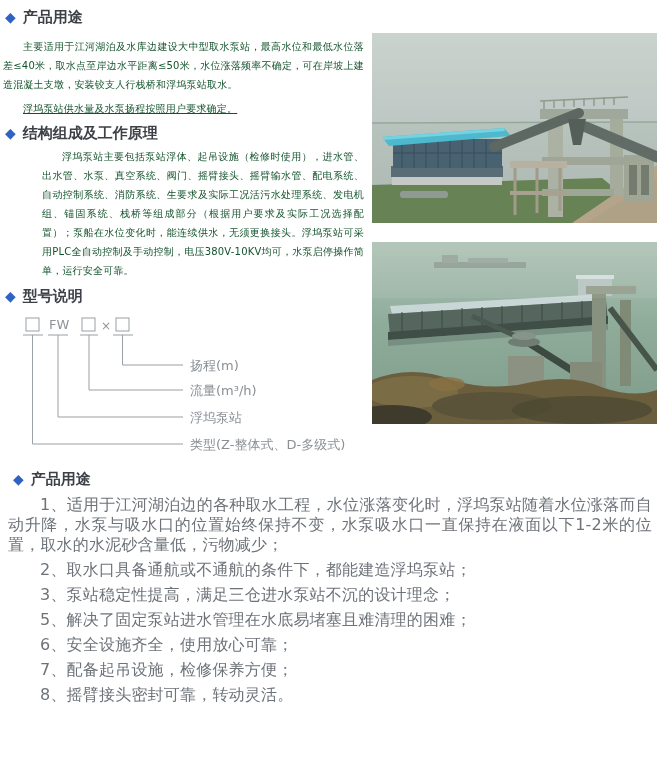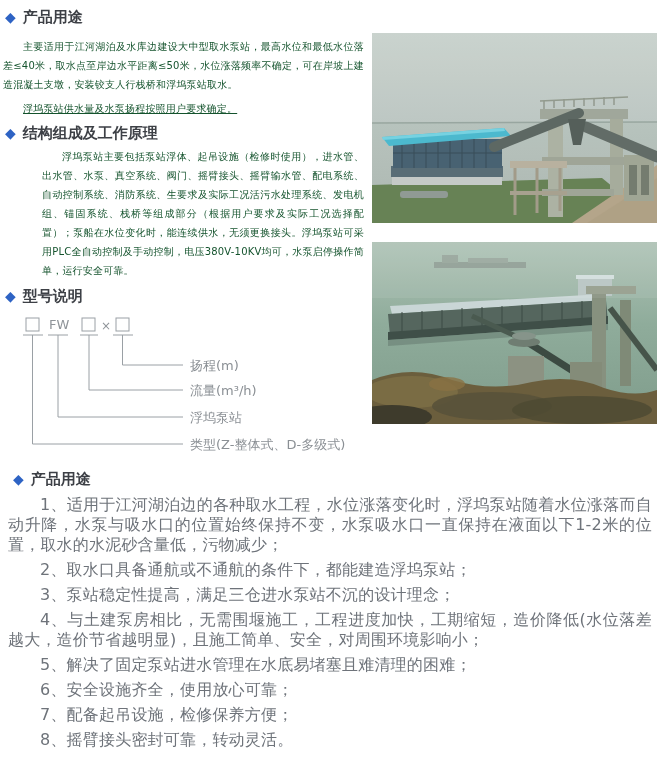--- a/index.html
+++ b/index.html
@@ -227,18 +227,17 @@
 </div>
 
 <div class="bottom">
   <div class="sec-head mt6">
     <span class="diamond">◆</span>
     <span>产品用途</span>
   </div>
   <p class="item first">1、适用于江河湖泊边的各种取水工程，水位涨落变化时，浮坞泵站随着水位涨落而自动升降，水泵与吸水口的位置始终保持不变，水泵吸水口一直保持在液面以下1-2米的位置，取水的水泥砂含量低，污物减少；</p>
   <p class="item">2、取水口具备通航或不通航的条件下，都能建造浮坞泵站；</p>
   <p class="item">3、泵站稳定性提高，满足三仓进水泵站不沉的设计理念；</p>
-  <p class="item">4、与土建泵房相比，无需围堰施工，工程进度加快，工期缩短，造价降低(水位落差越大，造价节省越明显)，且施工简单、安全，对周围环境影响小；</p>
   <p class="item">5、解决了固定泵站进水管理在水底易堵塞且难清理的困难；</p>
   <p class="item">6、安全设施齐全，使用放心可靠；</p>
   <p class="item">7、配备起吊设施，检修保养方便；</p>
   <p class="item">8、摇臂接头密封可靠，转动灵活。</p>
 </div>
 
 </body></html>

